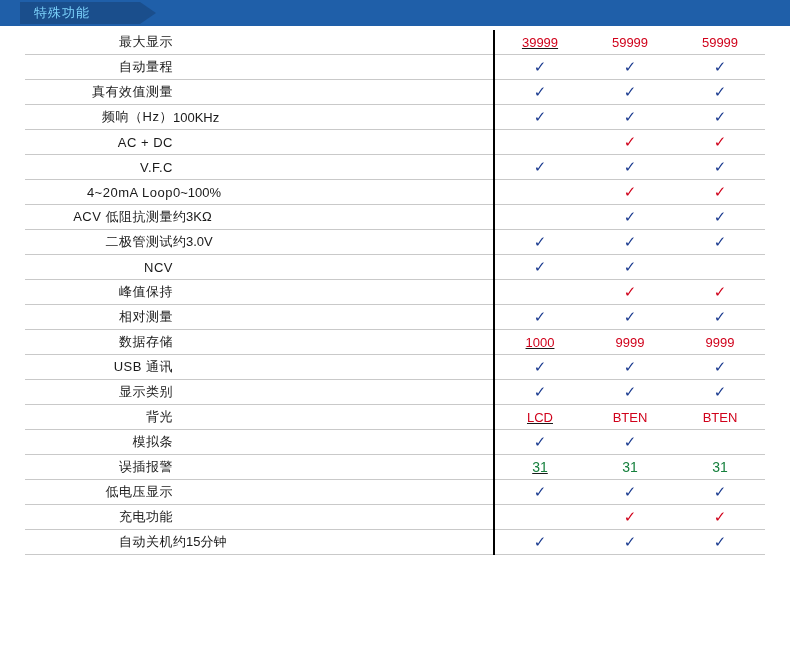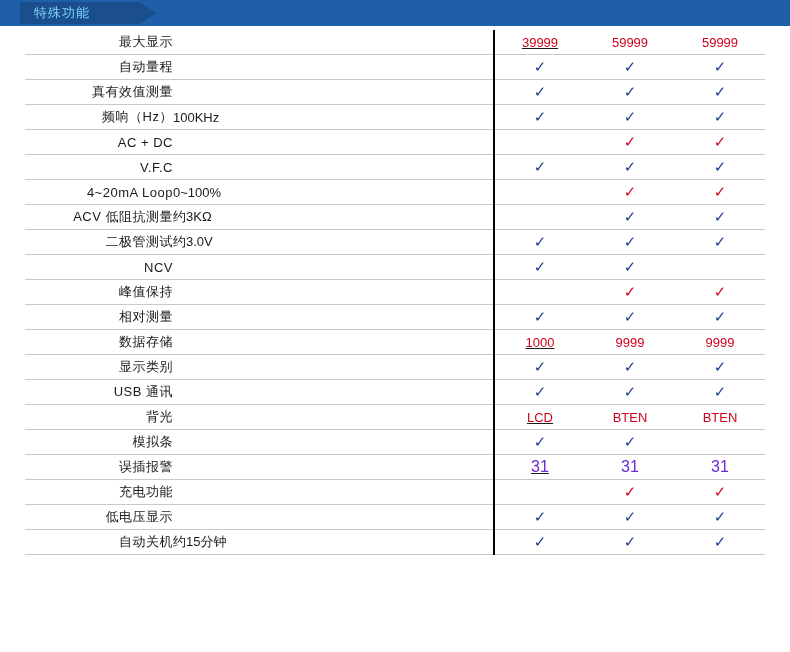--- a/index.html
+++ b/index.html
@@ -107,22 +107,22 @@
     display: inline-block;
   }
   .check.red {
     color: #d0021b;
   }
   .val-red {
     color: #d0021b;
     font-size: 13px;
   }
   .val-dark {
-    color: #6d28d9;
-    font-size: 16px;
+    color: #15803d;
+    font-size: 14px;
   }
 </style>
 </head>
 <body>
 
 <div class="page">
 
   <div class="header">
     <div class="header-tab"></div>
     <div class="header-arrow"></div>
@@ -229,29 +229,29 @@
         </tr>
         <tr>
           <td class="c-name">数据存储</td>
           <td class="c-note"></td>
           <td class="c-gap"></td>
           <td class="c-v sep-left"><span class="val-red">1000</span></td>
           <td class="c-v"><span class="val-red">9999</span></td>
           <td class="c-v"><span class="val-red">9999</span></td>
         </tr>
         <tr>
+          <td class="c-name">USB 通讯</td>
+          <td class="c-note"></td>
+          <td class="c-gap"></td>
+          <td class="c-v sep-left"><span class="check">✓</span></td>
+          <td class="c-v"><span class="check">✓</span></td>
+          <td class="c-v"><span class="check">✓</span></td>
+        </tr>
+        <tr>
           <td class="c-name">显示类别</td>
-          <td class="c-note"></td>
-          <td class="c-gap"></td>
-          <td class="c-v sep-left"><span class="check">✓</span></td>
-          <td class="c-v"><span class="check">✓</span></td>
-          <td class="c-v"><span class="check">✓</span></td>
-        </tr>
-        <tr>
-          <td class="c-name">USB 通讯</td>
           <td class="c-note"></td>
           <td class="c-gap"></td>
           <td class="c-v sep-left"><span class="check">✓</span></td>
           <td class="c-v"><span class="check">✓</span></td>
           <td class="c-v"><span class="check">✓</span></td>
         </tr>
         <tr>
           <td class="c-name">背光</td>
           <td class="c-note"></td>
           <td class="c-gap"></td>
@@ -269,34 +269,34 @@
         </tr>
         <tr>
           <td class="c-name">误插报警</td>
           <td class="c-note"></td>
           <td class="c-gap"></td>
           <td class="c-v sep-left"><span class="val-dark">31</span></td>
           <td class="c-v"><span class="val-dark">31</span></td>
           <td class="c-v"><span class="val-dark">31</span></td>
         </tr>
         <tr>
+          <td class="c-name">低电压显示</td>
+          <td class="c-note"></td>
+          <td class="c-gap"></td>
+          <td class="c-v sep-left"><span class="check">✓</span></td>
+          <td class="c-v"><span class="check">✓</span></td>
+          <td class="c-v"><span class="check">✓</span></td>
+        </tr>
+        <tr>
           <td class="c-name">充电功能</td>
           <td class="c-note"></td>
           <td class="c-gap"></td>
           <td class="c-v sep-left"></td>
           <td class="c-v"><span class="check red">✓</span></td>
           <td class="c-v"><span class="check red">✓</span></td>
-        </tr>
-        <tr>
-          <td class="c-name">低电压显示</td>
-          <td class="c-note"></td>
-          <td class="c-gap"></td>
-          <td class="c-v sep-left"><span class="check">✓</span></td>
-          <td class="c-v"><span class="check">✓</span></td>
-          <td class="c-v"><span class="check">✓</span></td>
         </tr>
         <tr>
           <td class="c-name">自动关机</td>
           <td class="c-note">约15分钟</td>
           <td class="c-gap"></td>
           <td class="c-v sep-left"><span class="check">✓</span></td>
           <td class="c-v"><span class="check">✓</span></td>
           <td class="c-v"><span class="check">✓</span></td>
         </tr>
       </tbody>

